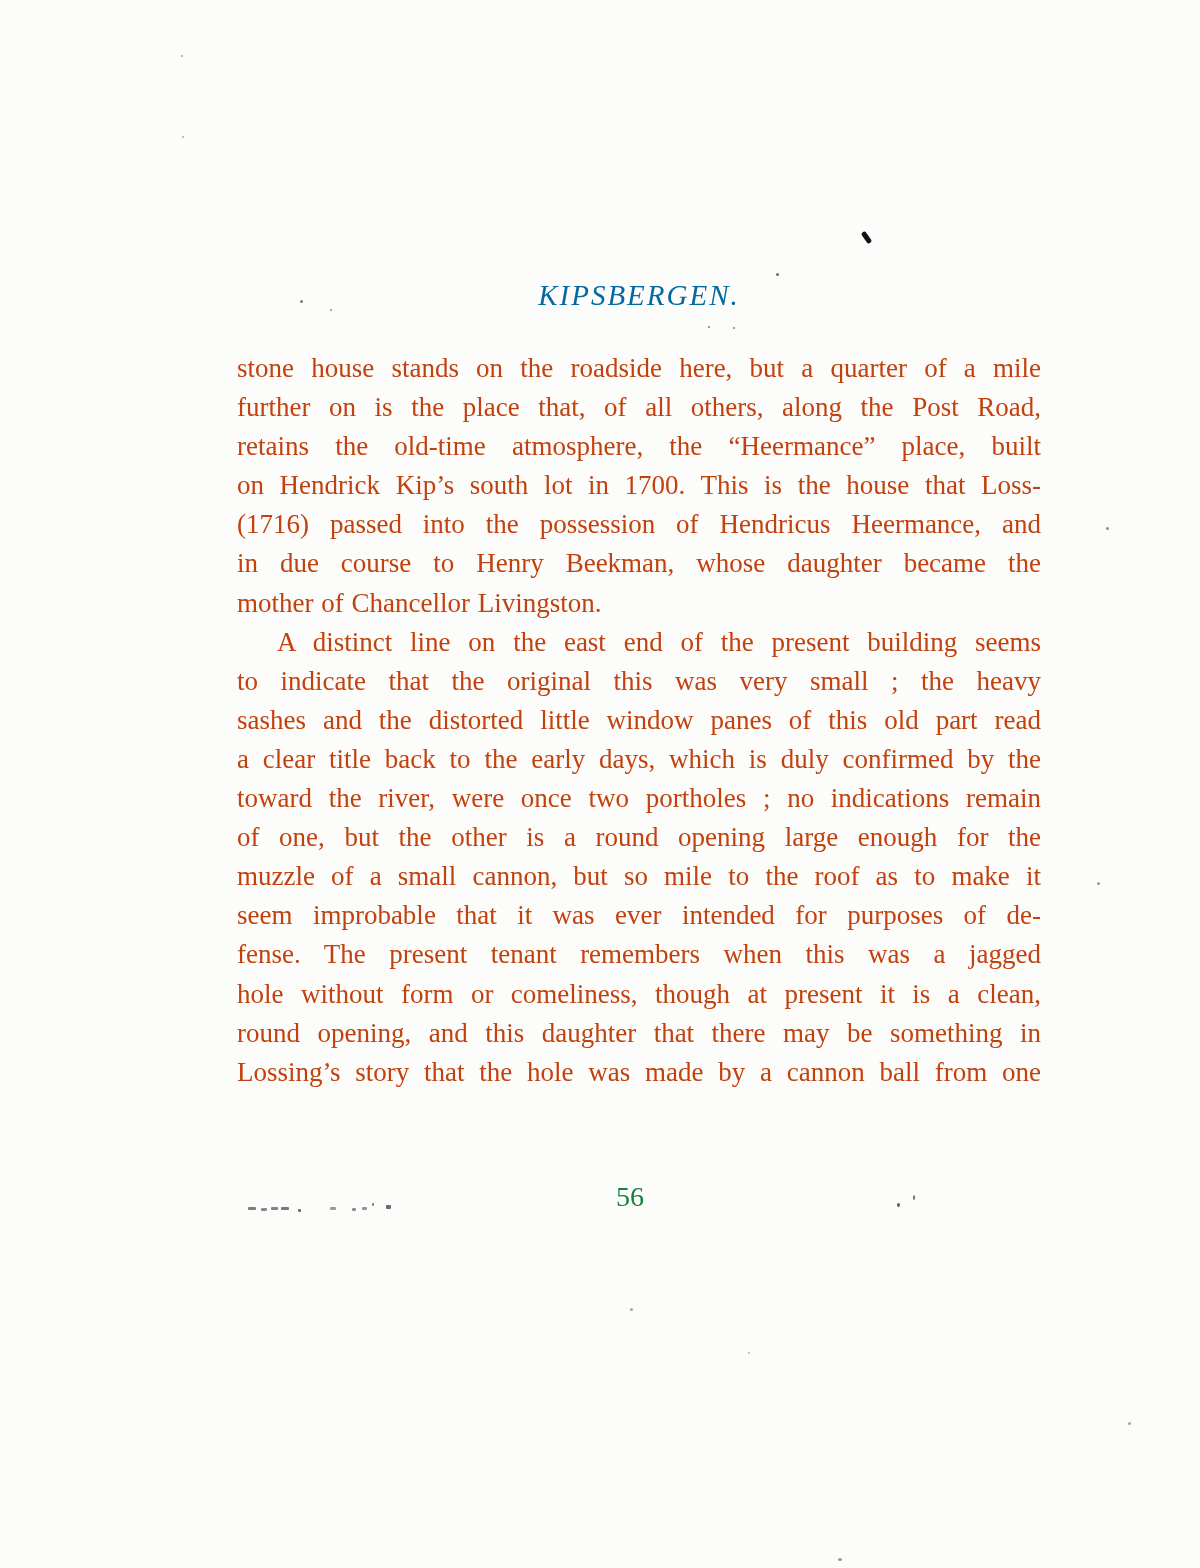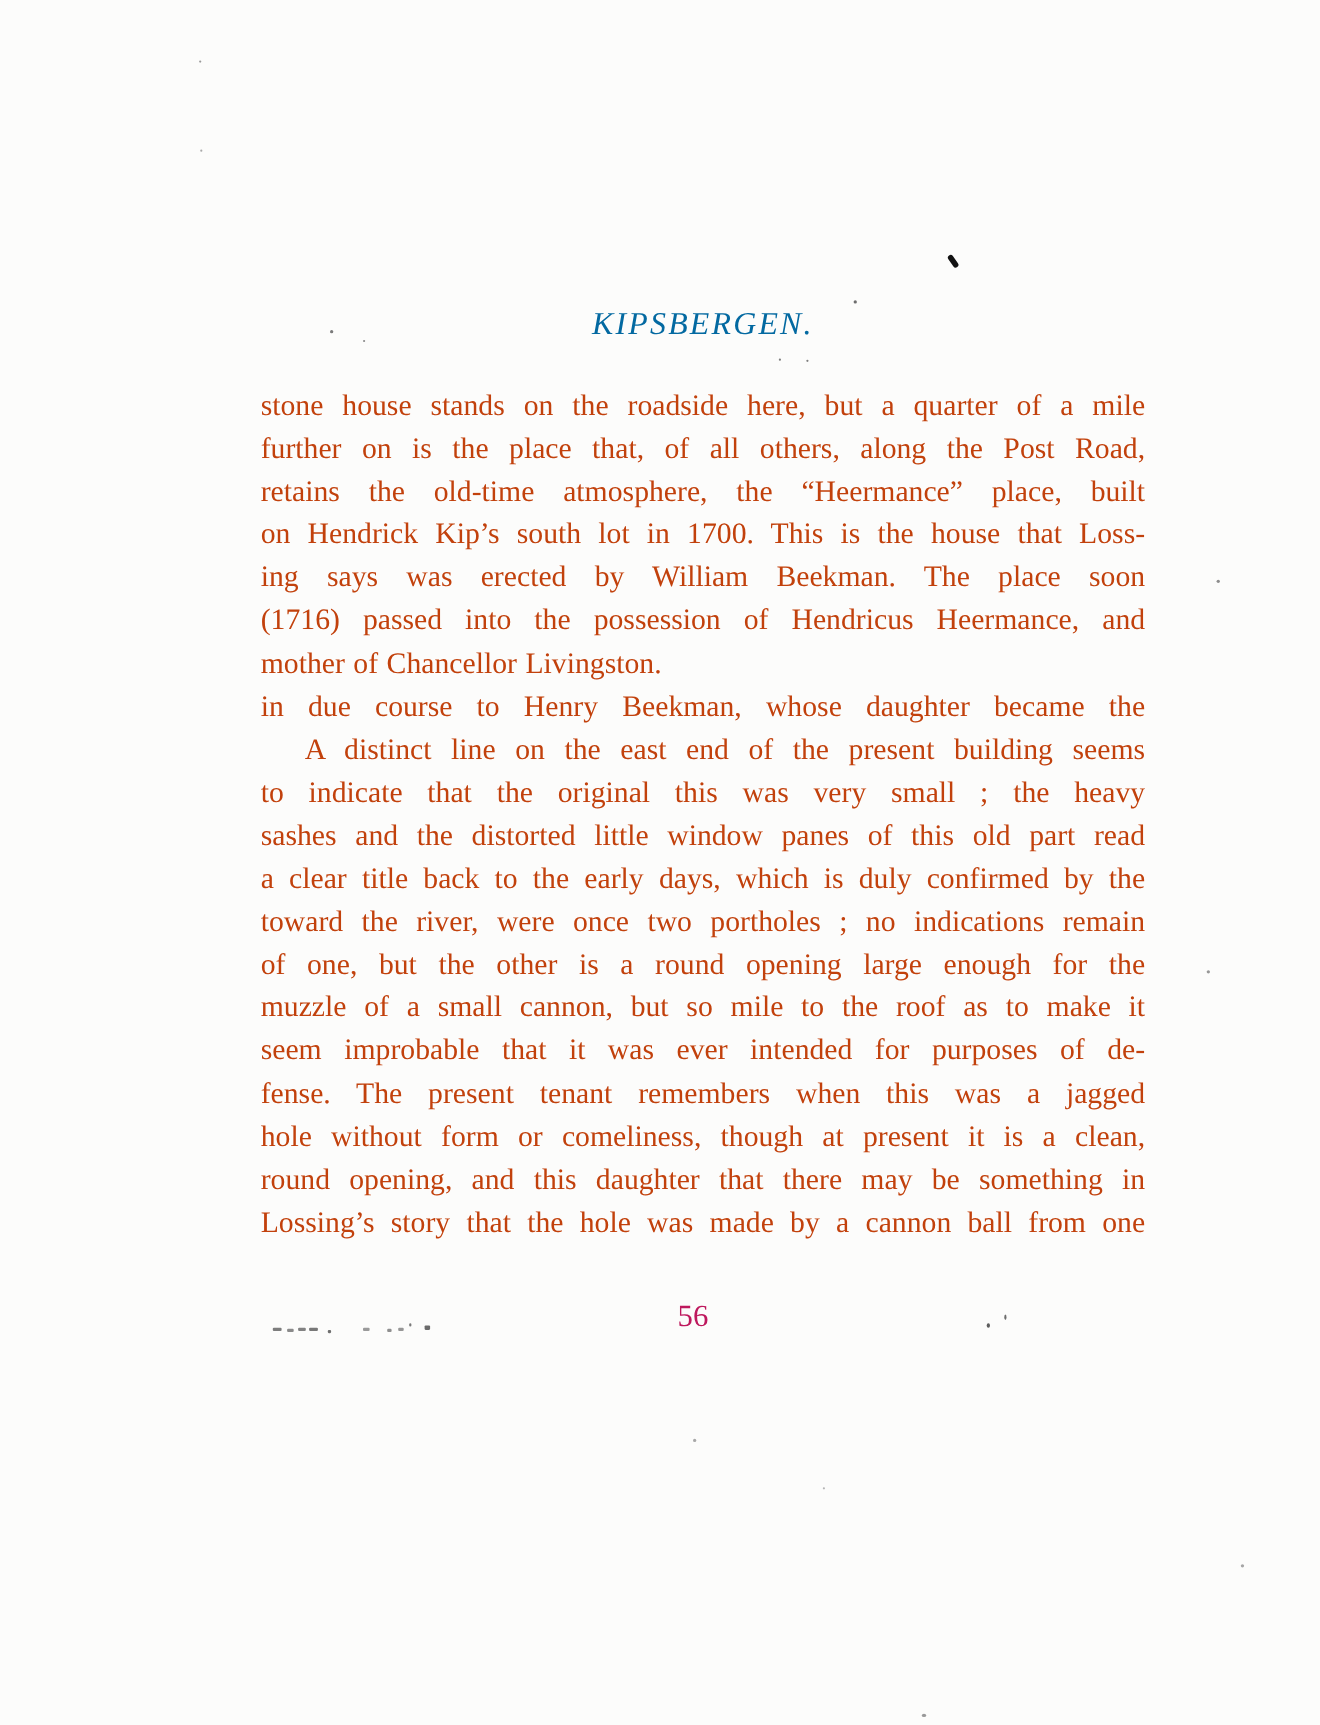--- a/index.html
+++ b/index.html
@@ -34,21 +34,21 @@
     word-spacing: 1px;
     color: #c2410c;
   }
   .line.ragged { text-align-last: left; }
   .line.indent { text-indent: 40px; }
   .page-number {
     position: absolute;
     left: 230px; top: 1181px; width: 800px;
     text-align: center;
     font-size: 28px;
-    color: #be185d;
+    color: #15803d;
   }
   .speck { position: absolute; border-radius: 50%; }
   .dash { position: absolute; border-radius: 1px; }
   .tickmark {
     position: absolute;
     border-radius: 3px;
     transform: rotate(-35deg);
   }
 </style>
 </head>
@@ -56,24 +56,23 @@
 
 <div class="page">
 
   <div class="page-title">KIPSBERGEN.</div>
 
   <div class="textblock">
     <div class="line">stone house stands on the roadside here, but a quarter of a mile</div>
     <div class="line">further on is the place that, of all others, along the Post Road,</div>
     <div class="line">retains the old-time atmosphere, the “Heermance” place, built</div>
     <div class="line">on Hendrick Kip’s south lot in 1700.  This is the house that Loss-</div>
-    <div class="line">ing says was erected by William Beekman.  The place soon</div>
     <div class="line">(1716) passed into the possession of Hendricus Heermance, and</div>
+    <div class="line">in due course to Henry Beekman, whose daughter became the</div>
     <div class="line ragged">mother of Chancellor Livingston.</div>
-    <div class="line">in due course to Henry Beekman, whose daughter became the</div>
     <div class="line indent">A distinct line on the east end of the present building seems</div>
     <div class="line">to indicate that the original this was very small ; the heavy</div>
     <div class="line">sashes and the distorted little window panes of this old part read</div>
     <div class="line">a clear title back to the early days, which is duly confirmed by the</div>
     <div class="line">toward the river, were once two portholes ; no indications remain</div>
     <div class="line">of one, but the other is a round opening large enough for the</div>
     <div class="line">muzzle of a small cannon, but so mile to the roof as to make it</div>
     <div class="line">seem improbable that it was ever intended for purposes of de-</div>
     <div class="line">fense.  The present tenant remembers when this was a jagged</div>
     <div class="line">hole without form or comeliness, though at present it is a clean,</div>

